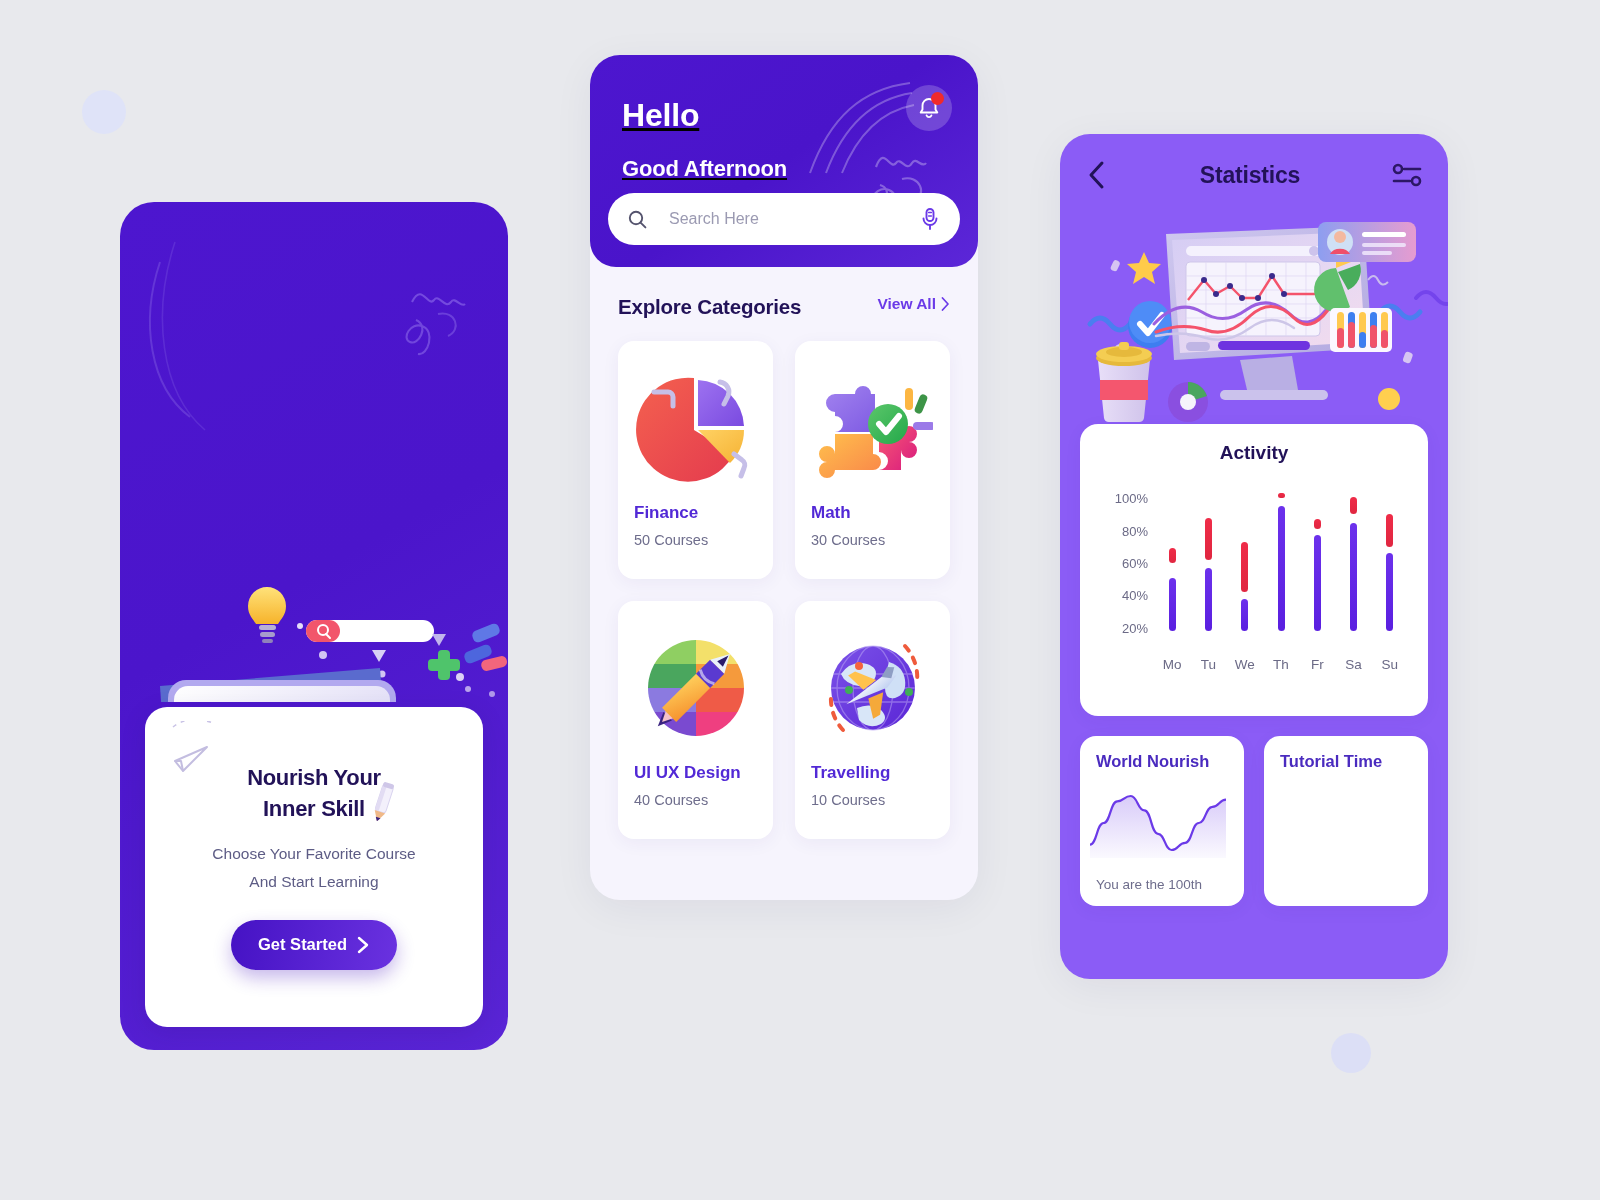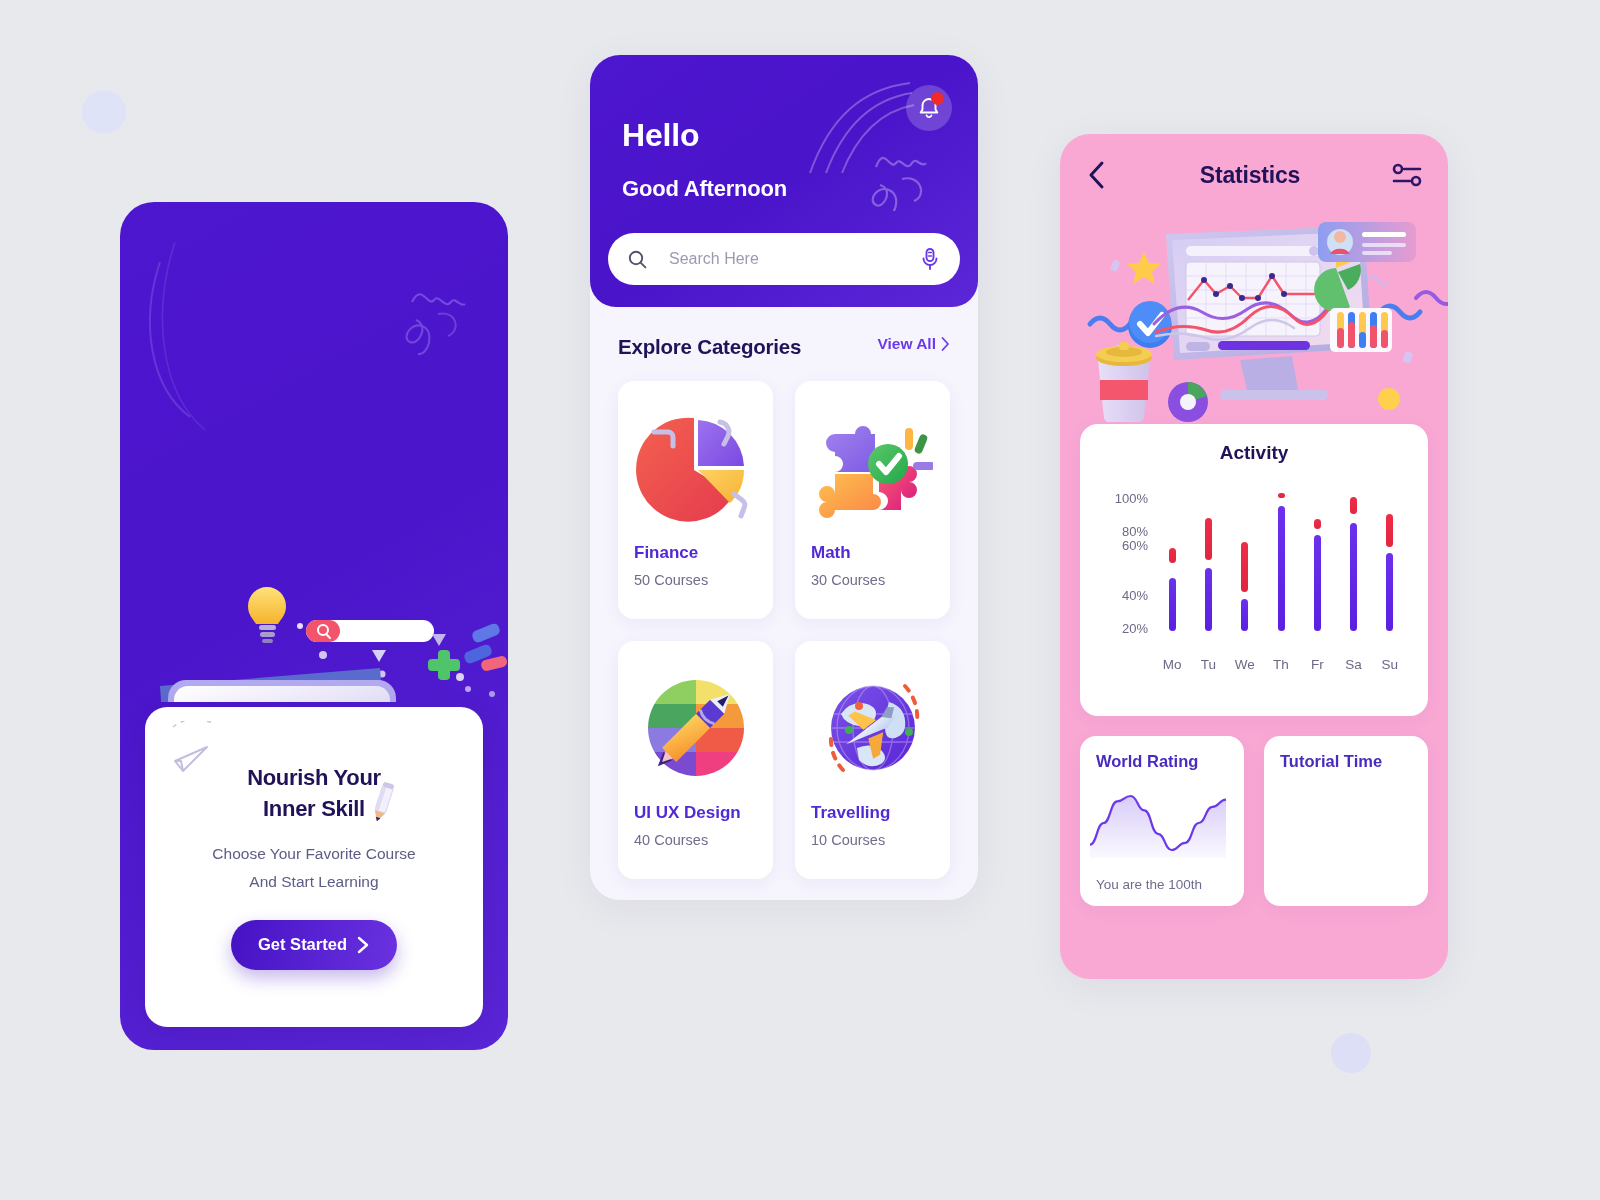--- a/index.html
+++ b/index.html
@@ -59,24 +59,25 @@
   .phone2 {
     position: absolute; left: 590px; top: 55px;
     width: 388px; height: 845px;
     border-radius: 30px;
     background: #f6f4fd;
     overflow: hidden;
     box-shadow: 0 8px 40px rgba(40,20,90,.06);
   }
   .p2-header {
     position: relative;
-    height: 252px;
+    height: 212px;
     background: linear-gradient(145deg, #4d16cf 0%, #4a14ca 50%, #5c27d8 100%);
     border-radius: 0 0 26px 26px;
-    padding: 62px 32px 0 32px;
+    padding: 42px 32px 0 32px;
+    text-decoration: underline;
   }
   .p2-hello { color:#fff; font-size: 32px; font-weight: 700; letter-spacing:-.2px; }
   .p2-greet { color:#fff; font-size: 22px; font-weight: 700; margin-top: 22px; letter-spacing:-.2px; }
   .p2-bell {
     position: absolute; right: 26px; top: 30px;
     width: 46px; height: 46px; border-radius: 50%;
     background: rgba(255,255,255,.20);
     display: flex; align-items: center; justify-content: center;
     cursor: pointer;
   }
@@ -115,21 +116,21 @@
   }
   .cat-art { height: 146px; display:flex; align-items:center; justify-content:center; }
   .cat-name { font-size: 17px; font-weight: 700; color:#5229d6; margin-top: 2px; }
   .cat-count { font-size: 14.5px; color:#6e6d8c; margin-top: 9px; }
 
   
   .phone3 {
     position: absolute; left: 1060px; top: 134px;
     width: 388px; height: 845px;
     border-radius: 30px;
-    background: #f9a8d4;
+    background: #8b5cf6;
     overflow: hidden;
     box-shadow: 0 8px 40px rgba(40,20,90,.06);
   }
   .p3-top {
     height: 82px; display:flex; align-items:center; justify-content:space-between;
     padding: 0 26px;
   }
   .p3-title { font-size: 23px; font-weight: 700; color:#221258; letter-spacing:-.2px; }
   .p3-illus { height: 208px; position:relative; }
   .p3-inner { padding: 0 20px; }
@@ -661,21 +662,21 @@
     </div>
 
     <div class="p3-inner">
 
       <div class="p3-activity">
         <div class="p3-acttitle">Activity</div>
         <div class="chart-wrap">
           <div class="y-axis" id="yaxis">
               <div class="y-lab" style="top: 145.8px;">20%</div>
               <div class="y-lab" style="top: 113.4px;">40%</div>
-              <div class="y-lab" style="top: 63px;">60%</div>
+              <div class="y-lab" style="top: 81px;">60%</div>
               <div class="y-lab" style="top: 48.6px;">80%</div>
               <div class="y-lab" style="top: 16.2px;">100%</div>
             </div>
           <div class="plot" id="plot">
               <div class="bar-col" style="left: calc(7.14286% - 3.5px); height: 162px;">
                 <div class="bar-seg bar-purple" style="top: 95.58px; height: 53.46px;"></div>
                 <div class="bar-seg bar-red" style="top: 66.42px; height: 14.58px;"></div>
               </div>
               <div class="bar-col" style="left: calc(21.4286% - 3.5px); height: 162px;">
                 <div class="bar-seg bar-purple" style="top: 85.86px; height: 63.18px;"></div>
@@ -708,21 +709,21 @@
             <div class="x-lab" style="left: calc(50% + 27px);">Th</div>
             <div class="x-lab" style="left: calc(64.2857% + 18.7143px);">Fr</div>
             <div class="x-lab" style="left: calc(78.5714% + 10.4286px);">Sa</div>
             <div class="x-lab" style="left: calc(92.8571% + 2.14286px);">Su</div>
           </div>
       </div>
 
       <div class="p3-bottom">
 
         <div class="mini-card">
-          <div class="mini-title">World Rating</div>
+          <div class="mini-title">World Nourish</div>
           <svg style="position:absolute;left:10px;right:10px;top:48px" width="136" height="74" viewBox="0 0 136 74" id="sparkline">
               <defs>
                 <linearGradient id="sg" x1="0" y1="0" x2="0" y2="1">
                   <stop offset="0" stop-color="#6b3ae8" stop-opacity=".26"></stop>
                   <stop offset="1" stop-color="#6b3ae8" stop-opacity=".03"></stop>
                 </linearGradient>
               </defs>
               <path d="M0 60.6 C6.800000000000001 60.6,6.800000000000001 39,13.600000000000001 39 C20.400000000000002 39,20.400000000000002 17.4,27.200000000000003 17.4 C34 17.4,34 12,40.8 12 C47.6 12,47.6 26.400000000000006,54.400000000000006 26.400000000000006 C61.2 26.400000000000006,61.2 49.8,68 49.8 C74.8 49.8,74.8 66,81.6 66 C88.39999999999999 66,88.39999999999999 58.8,95.19999999999999 58.8 C102 58.8,102 39,108.80000000000001 39 C115.60000000000001 39,115.60000000000001 22.799999999999997,122.4 22.799999999999997 C129.2 22.799999999999997,129.2 15.600000000000001,136 15.600000000000001 L136 74 L0 74 Z" fill="url(#sg)"></path>
               <path d="M0 60.6 C6.800000000000001 60.6,6.800000000000001 39,13.600000000000001 39 C20.400000000000002 39,20.400000000000002 17.4,27.200000000000003 17.4 C34 17.4,34 12,40.8 12 C47.6 12,47.6 26.400000000000006,54.400000000000006 26.400000000000006 C61.2 26.400000000000006,61.2 49.8,68 49.8 C74.8 49.8,74.8 66,81.6 66 C88.39999999999999 66,88.39999999999999 58.8,95.19999999999999 58.8 C102 58.8,102 39,108.80000000000001 39 C115.60000000000001 39,115.60000000000001 22.799999999999997,122.4 22.799999999999997 C129.2 22.799999999999997,129.2 15.600000000000001,136 15.600000000000001" fill="none" stroke="#6b3ae8" stroke-width="2.2" stroke-linecap="round"></path>
             </svg>

